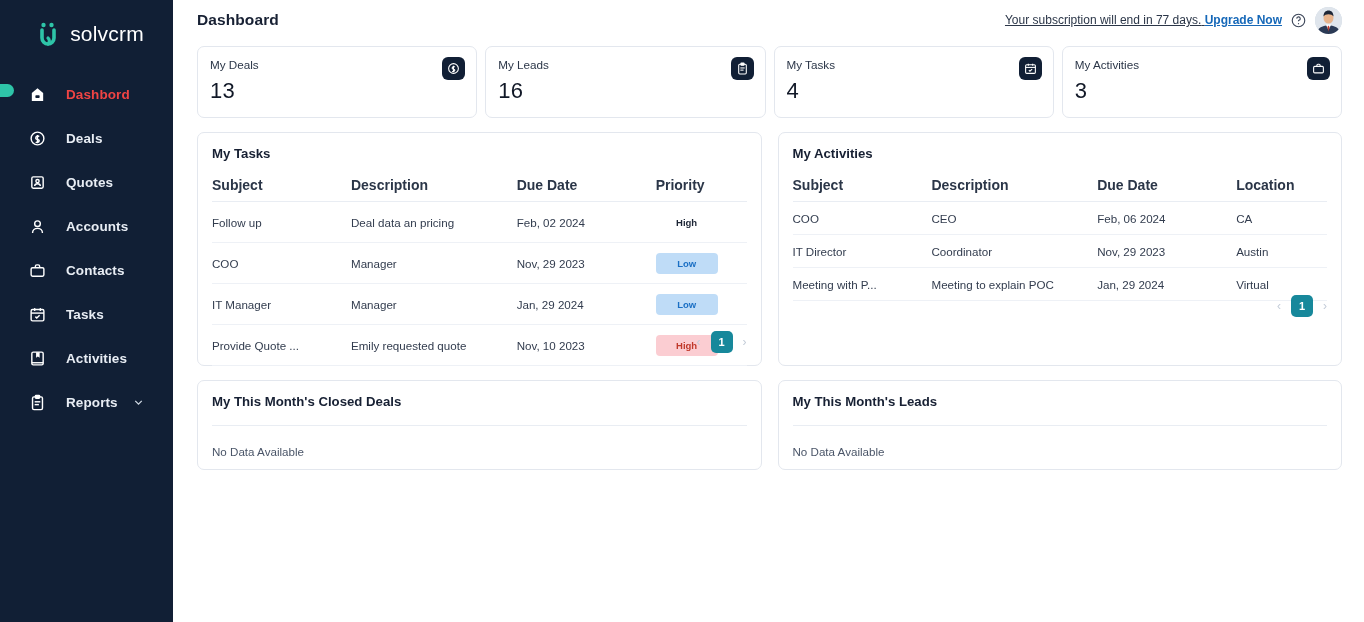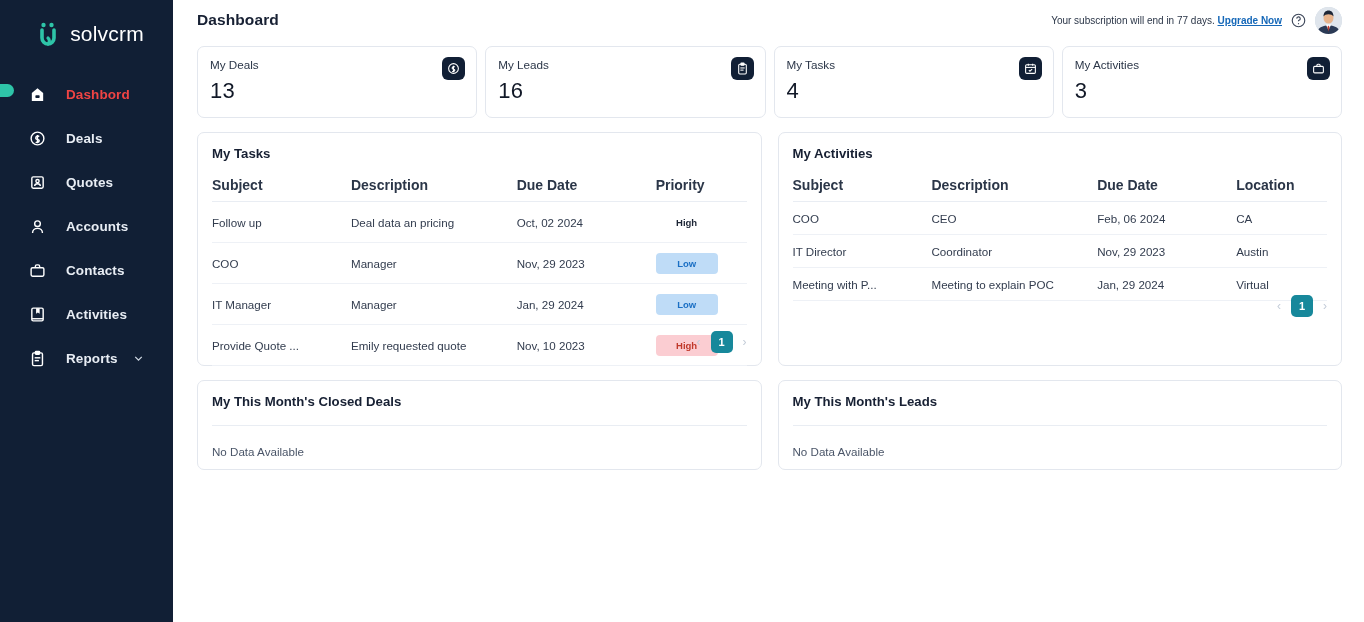--- a/index.html
+++ b/index.html
@@ -47,21 +47,21 @@
 
   
   .main { flex: 1 1 auto; height: 622px; background: #ffffff; position: relative; }
 
   .topbar {
     height: 40px; display: flex; align-items: center;
     padding: 0 22px 0 24px; justify-content: space-between;
   }
   .page-title { font-size: 15.5px; font-weight: 700; color: #172033; letter-spacing: .1px; }
   .top-right { display: flex; align-items: center; gap: 9px; }
-  .sub-note { font-size: 10px; color: #2b3648; }
+  .sub-note { font-size: 12px; color: #2b3648; text-decoration: underline; }
   .sub-note a { color: #1668b8; font-weight: 700; text-decoration: underline; }
   .help-icon { width: 15px; height: 15px; color: #3b4558; }
   .help-icon svg { display: block; width: 15px; height: 15px; }
   .avatar { width: 27px; height: 27px; border-radius: 50%; overflow: hidden;
             background: #cfd8e3; position: relative; display: block; }
   .avatar svg { display: block; width: 27px; height: 27px; }
 
   
   .kpi-row { display: flex; gap: 8px; padding: 6px 22px 0 24px; }
   .kpi {
@@ -184,20 +184,32 @@
           <svg viewBox="0 0 24 24" fill="none" stroke="currentColor" stroke-width="2">
               <rect x="3" y="8" width="18" height="12" rx="2"></rect>
               <path d="M9 8V6a2 2 0 0 1 2-2h2a2 2 0 0 1 2 2v2"></path>
             </svg>
         </span>
         <span class="nav-label">Contacts</span>
       </div>
       <div class="nav-item">
         <span class="nav-icon">
           <svg viewBox="0 0 24 24" fill="none" stroke="currentColor" stroke-width="2">
+              <rect x="3" y="5" width="18" height="16" rx="2"></rect>
+              <line x1="3" y1="10" x2="21" y2="10"></line>
+              <line x1="8" y1="3" x2="8" y2="7"></line>
+              <line x1="16" y1="3" x2="16" y2="7"></line>
+              <path d="M9 15l2 2 4-4"></path>
+            </svg>
+        </span>
+        <span class="nav-label">Tasks</span>
+      </div>
+      <div class="nav-item">
+        <span class="nav-icon">
+          <svg viewBox="0 0 24 24" fill="none" stroke="currentColor" stroke-width="2">
               <rect x="4" y="3" width="16" height="18" rx="2"></rect>
               <path d="M10 3v8l2.5-2L15 11V3" fill="currentColor" stroke="none"></path>
               <line x1="4" y1="18" x2="20" y2="18"></line>
             </svg>
         </span>
         <span class="nav-label">Activities</span>
       </div>
       <div class="nav-item">
         <span class="nav-icon">
           <svg viewBox="0 0 24 24" fill="none" stroke="currentColor" stroke-width="2">
@@ -304,21 +316,21 @@
               <th class="col-s">Subject</th>
               <th class="col-d">Description</th>
               <th class="col-dd">Due Date</th>
               <th class="col-p">Priority</th>
             </tr>
           </thead>
           <tbody>
             <tr>
               <td>Follow up</td>
               <td>Deal data an pricing</td>
-              <td>Oct, 02 2024</td>
+              <td>Feb, 02 2024</td>
               <td><span class="badge plain">High</span></td>
             </tr>
             <tr>
               <td>COO</td>
               <td>Manager</td>
               <td>Nov, 29 2023</td>
               <td><span class="badge low">Low</span></td>
             </tr>
             <tr>
               <td>IT Manager</td>

